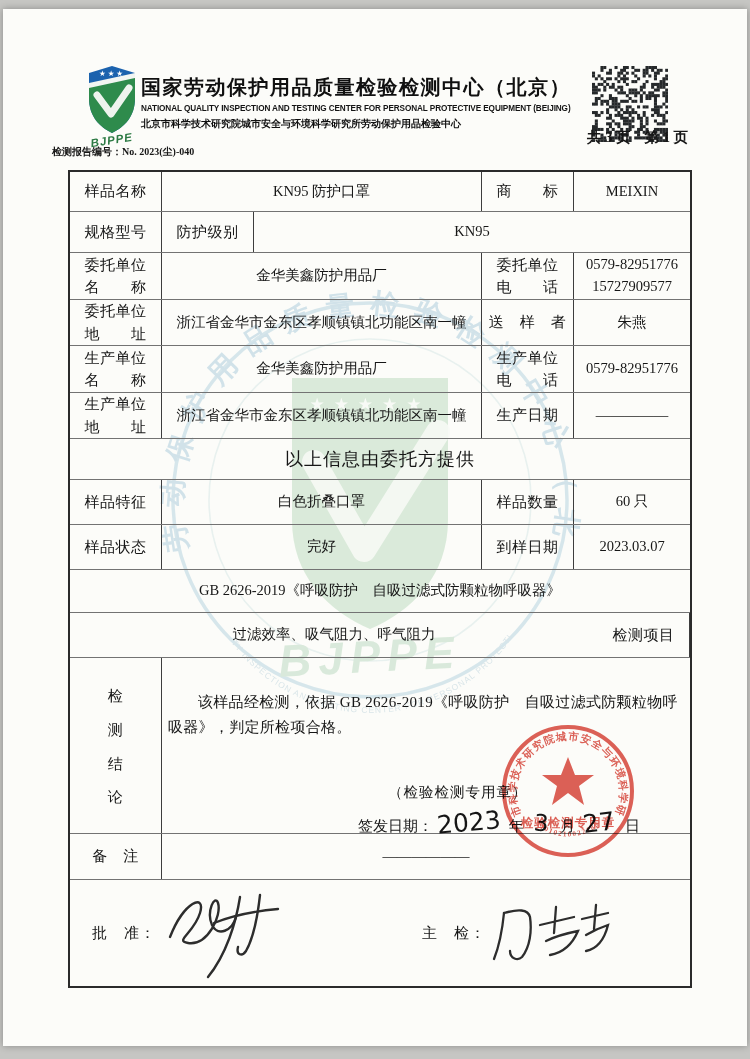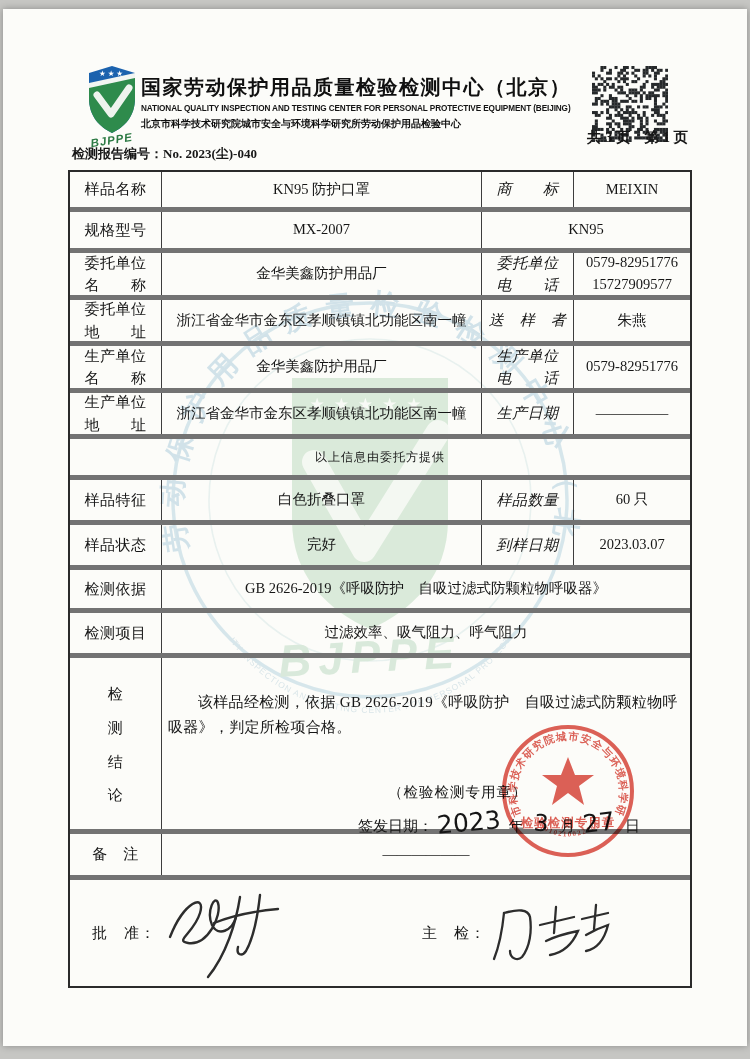--- a/index.html
+++ b/index.html
@@ -14,37 +14,37 @@
   .wm{z-index:1;pointer-events:none;}
   .content{z-index:2;}
 
   
   .logo{position:absolute;left:84px;top:64px;width:56px;height:84px;}
   .titleblock{position:absolute;left:141px;top:74px;width:442px;}
   .org-cn{font-family:"Liberation Sans","DejaVu Sans",sans-serif;font-weight:bold;font-size:20px;letter-spacing:1.5px;color:#101010;white-space:nowrap;}
   .org-en{font-family:"Liberation Sans","DejaVu Sans",sans-serif;font-weight:bold;font-size:8.2px;letter-spacing:-0.1px;margin-top:3px;white-space:nowrap;color:#141414;}
   .org-sub{font-family:"Liberation Sans","DejaVu Sans",sans-serif;font-weight:bold;font-size:10px;margin-top:4px;white-space:nowrap;color:#101010;}
   .qr{position:absolute;left:592px;top:66px;width:76px;height:76px;}
-  .report-line{position:absolute;left:72px;top:145px;font-size:13px;font-weight:600;}
+  .report-line{position:absolute;left:52px;top:145px;font-size:10px;font-weight:600;}
   .page-info{position:absolute;right:62px;top:128px;font-size:14.5px;font-weight:600;}
   .page-info span{margin-left:14px;}
 
   
   .tbl{position:absolute;left:68px;top:170px;width:620px;border:2px solid #2b2b2b;z-index:2;}
-  .tr{display:flex;border-bottom:5px solid #737373;box-sizing:border-box;}
+  .tr{display:flex;border-bottom:1px solid #737373;box-sizing:border-box;}
   .tr.last{border-bottom:none;}
   .td{border-right:1px solid #3d3d3d;display:flex;align-items:center;justify-content:center;
       text-align:center;white-space:pre-line;font-size:14.5px;line-height:1.5;box-sizing:border-box;padding:2px;}
   .td.end{border-right:none;}
   .c1{width:92px;flex:none;}
   .c2{width:320px;flex:none;}
-  .c3{width:92px;flex:none;font-style:italic;}
+  .c3{width:92px;flex:none;}
   .c4{flex:1;}
   .lbl{font-size:15px;letter-spacing:.5px;}
-  .full-note{flex:1;font-size:12px;letter-spacing:1px;}
+  .full-note{flex:1;font-size:18px;letter-spacing:1px;}
 
   
   .v-label{white-space:pre-line;line-height:2.25;padding-top:6px;font-size:15px;}
   .concl{position:relative;display:block;text-align:left;padding:10px 8px 0 6px;}
   .concl-body{margin:0;text-indent:2em;font-size:15px;line-height:1.65;letter-spacing:.3px;}
   .seal-note{position:absolute;left:226px;top:124px;font-size:14.5px;letter-spacing:1px;}
   .issue-line{position:absolute;left:196px;top:146px;font-size:15px;display:flex;align-items:baseline;}
   .hand{font-family:"DejaVu Sans",sans-serif;color:#151515;display:inline-block;}
   .hw-year{font-size:25px;transform:rotate(-5deg);margin:0 6px 0 4px;}
   .hw-month{font-size:23px;transform:rotate(5deg);margin:0 10px;}
@@ -441,21 +441,21 @@
 
     <div class="tr" style="height:40px">
       <div class="td c1 lbl">样品名称</div>
       <div class="td c2">KN95 防护口罩</div>
       <div class="td c3 lbl">商　　标</div>
       <div class="td c4 end">MEIXIN</div>
     </div>
 
     <div class="tr" style="height:41px">
       <div class="td c1 lbl">规格型号</div>
-      <div class="td c2">MX-2007</div>
+      <div class="td c3 lbl">防护级别</div>
       <div class="td c4 end">KN95</div>
     </div>
 
     <div class="tr" style="height:47px">
       <div class="td c1 lbl">委托单位
 名　　称</div>
       <div class="td c2">金华美鑫防护用品厂</div>
       <div class="td c3 lbl">委托单位
 电　　话</div>
       <div class="td c4 end">0579-82951776
@@ -499,27 +499,26 @@
     </div>
 
     <div class="tr" style="height:45px">
       <div class="td c1 lbl">样品状态</div>
       <div class="td c2">完好</div>
       <div class="td c3 lbl">到样日期</div>
       <div class="td c4 end">2023.03.07</div>
     </div>
 
     <div class="tr" style="height:43px">
-      <div class="td c1 lbl">检测依据</div>
       <div class="td end" style="flex:1">GB 2626-2019《呼吸防护　自吸过滤式防颗粒物呼吸器》</div>
     </div>
 
     <div class="tr" style="height:45px">
+      <div class="td end" style="flex:1">过滤效率、吸气阻力、呼气阻力</div>
       <div class="td c1 lbl">检测项目</div>
-      <div class="td end" style="flex:1">过滤效率、吸气阻力、呼气阻力</div>
     </div>
 
     <div class="tr" style="height:176px">
       <div class="td c1 lbl v-label">检
 测
 结
 论</div>
       <div class="td end concl" style="flex:1">
         <p class="concl-body">该样品经检测，依据 GB 2626-2019《呼吸防护　自吸过滤式防颗粒物呼吸器》，判定所检项合格。</p>
         <div class="seal-note">（检验检测专用章）</div>

